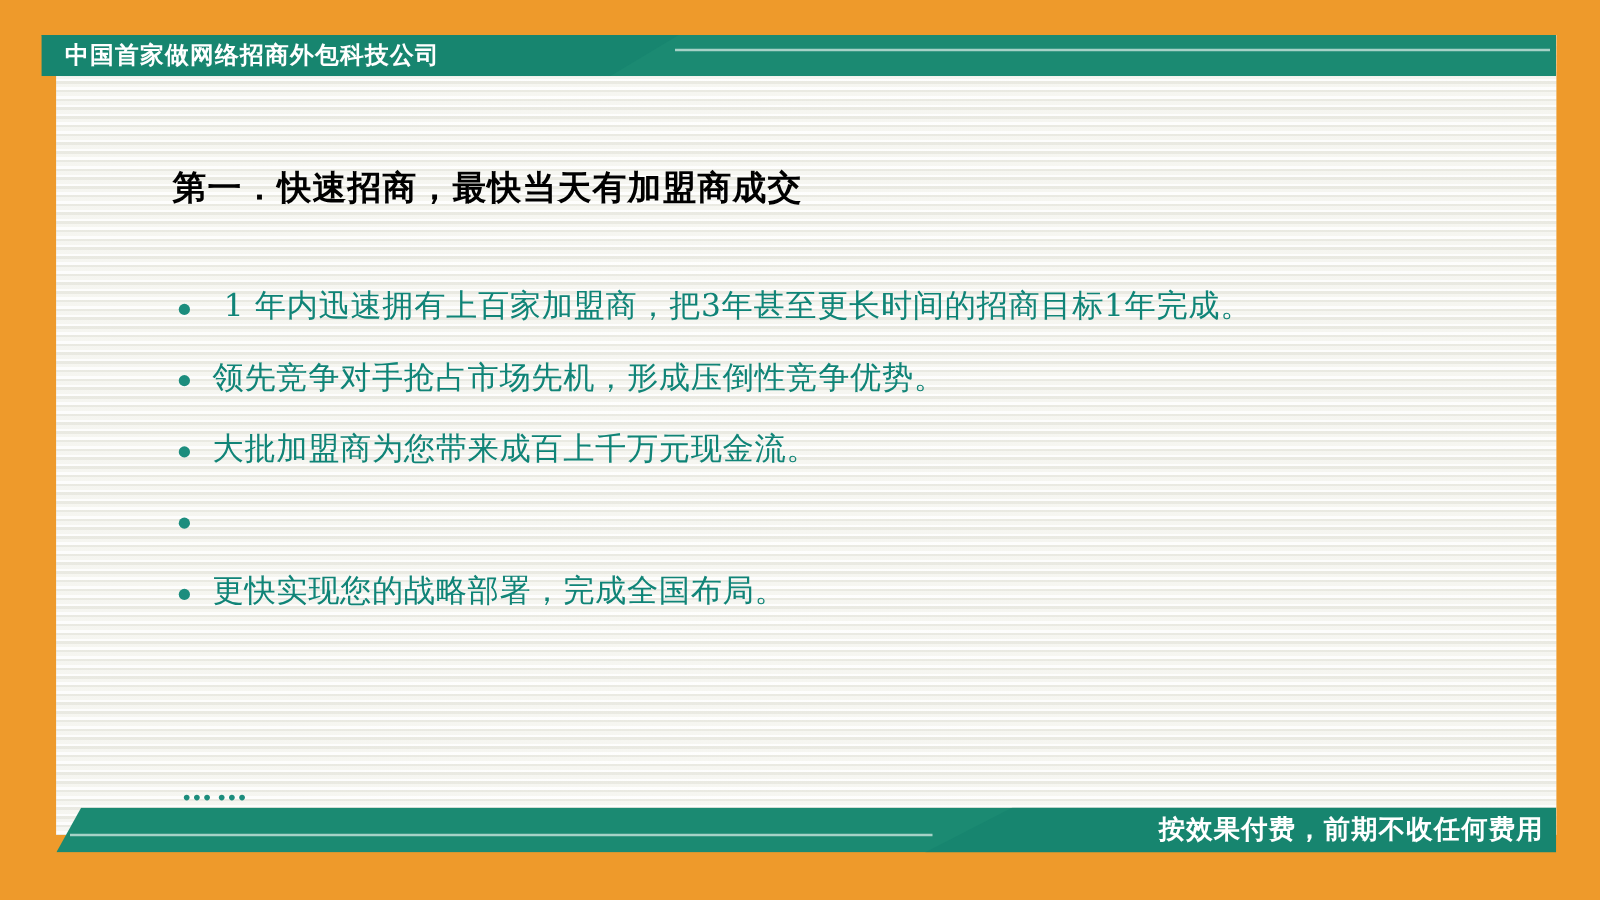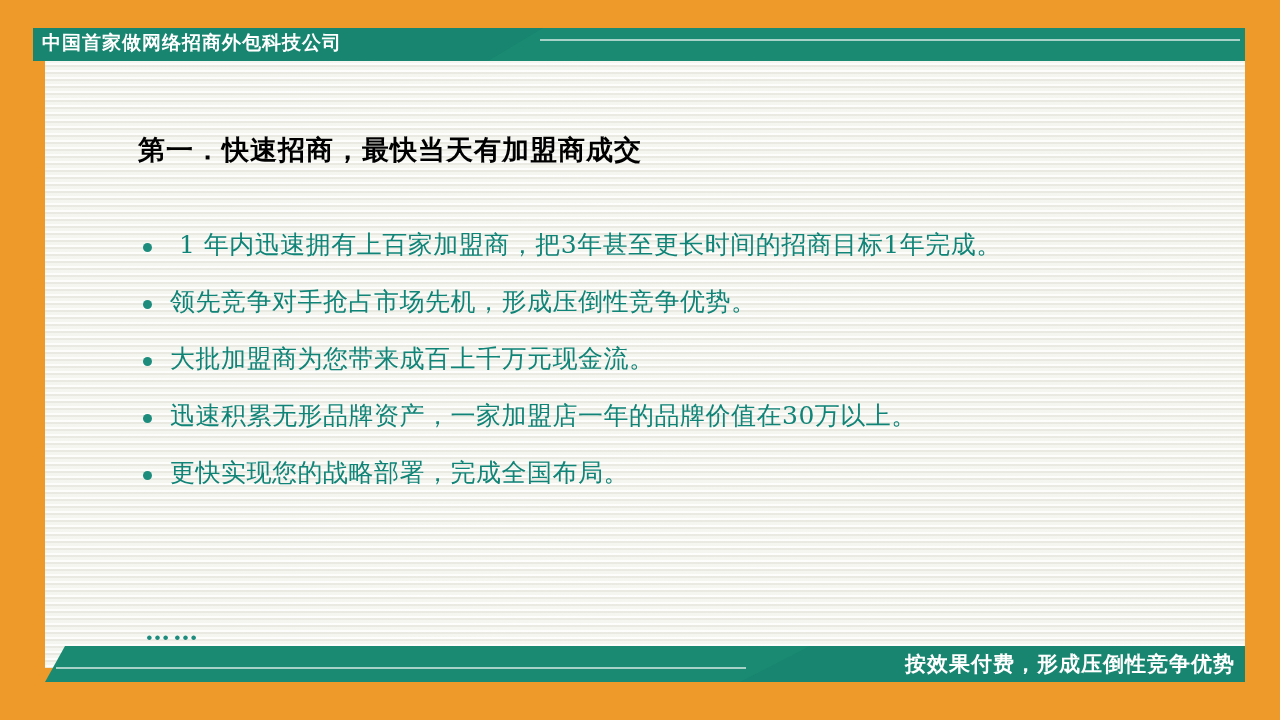--- a/index.html
+++ b/index.html
@@ -66,30 +66,29 @@
   .header-hairline {
     position: absolute;
     left: 540px;
     top: 39px;
     width: 700px;
     height: 2px;
     background: rgba(190, 222, 214, 0.85);
   }
   .header-title {
     position: absolute;
-    left: 42px;
+    left: 52px;
     top: 28px;
     height: 33px;
     line-height: 33px;
     font-size: 19px;
     font-weight: bold;
     color: #ffffff;
     letter-spacing: 1px;
     white-space: nowrap;
-    font-family: Liberation Mono, monospace;
   }
 
   
   .slide-heading {
     position: absolute;
     left: 138px;
     top: 132px;
     font-size: 27px;
     font-weight: bold;
     color: #000000;
@@ -206,28 +205,27 @@
     <div class="bullet-row">
       <span class="bullet-dot"></span>
       <span class="bullet-text">领先竞争对手抢占市场先机，形成压倒性竞争优势。</span>
     </div>
     <div class="bullet-row">
       <span class="bullet-dot"></span>
       <span class="bullet-text">大批加盟商为您带来成百上千万元现金流。</span>
     </div>
     <div class="bullet-row">
       <span class="bullet-dot"></span>
-      <span class="bullet-text">迅速积累无形品牌资产，一家加盟店一年的品牌价值在30万以上。</span>
     </div>
     <div class="bullet-row">
       <span class="bullet-dot"></span>
       <span class="bullet-text">更快实现您的战略部署，完成全国布局。</span>
     </div>
   </div>
 
   <div class="ellipsis">……</div>
 
   <div class="footer-band"></div>
   <div class="footer-hairline"></div>
   <div class="footer-block"></div>
-  <div class="footer-text">按效果付费，形成压倒性竞争优势</div>
+  <div class="footer-text">按效果付费，前期不收任何费用</div>
 
 </div>
 
 </body></html>

